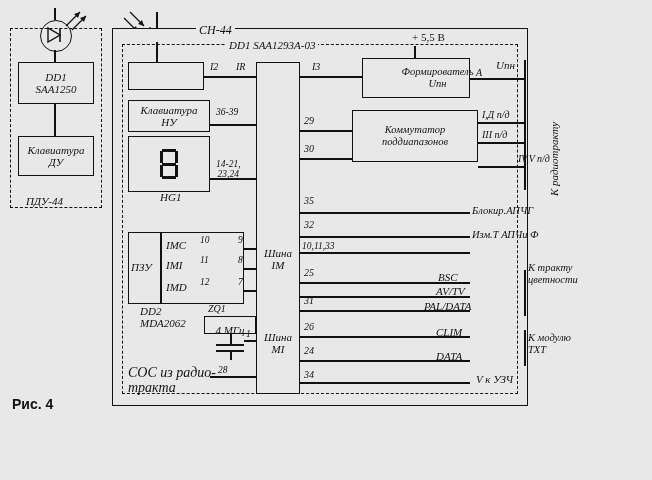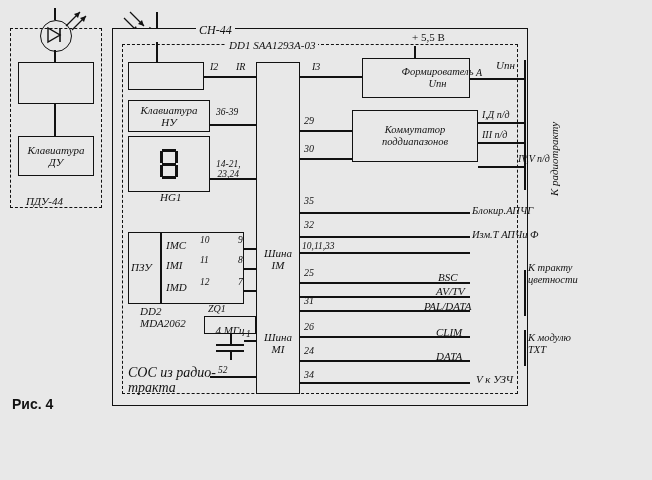--- a/index.html
+++ b/index.html
@@ -173,20 +173,22 @@
       <polygon points="470,166 460,162 460,170"></polygon>
       <polygon points="470,252 460,248 460,256"></polygon>
       <polygon points="352,72 342,68 342,76"></polygon>
       <polygon points="352,128 342,124 342,132"></polygon>
       <polygon points="352,156 342,152 342,160"></polygon>
       <polygon points="414,46 410,56 418,56"></polygon>
     </g>
   </svg>
 
   <div class="box" style="left:18px; top:62px; width:76px; height:42px;"></div>
+  <div class="ctr" style="left:18px; top:62px; width:76px; height:42px; font-size:11px;">DD1
+SAA1250</div>
 
   <div class="box" style="left:18px; top:136px; width:76px; height:40px;"></div>
   <div class="ctr" style="left:18px; top:136px; width:76px; height:40px; font-size:11px;">Клавиатура
 ДУ</div>
 
   <div class="line vl" style="left:54px; top:50px; height:12px;"></div>
   <div class="line vl" style="left:54px; top:104px; height:32px;"></div>
 
   <div class="box" style="left:112px; top:28px; width:416px; height:378px; border-width:1.6px;"></div>
   <div class="lbl" style="left:196px; top:24px; font-size:12px; background:#e8e8e8; padding:0 3px;">СН-44</div>
@@ -324,21 +326,21 @@
   <div class="lbl" style="left:200px; top:256px; font-size:9.5px;">11</div>
   <div class="lbl" style="left:200px; top:278px; font-size:9.5px;">12</div>
   <div class="lbl" style="left:238px; top:236px; font-size:9.5px;">9</div>
   <div class="lbl" style="left:238px; top:256px; font-size:9.5px;">8</div>
   <div class="lbl" style="left:238px; top:278px; font-size:9.5px;">7</div>
 
   <div class="line hl" style="left:244px; top:340px; width:12px;"></div>
   <div class="lbl" style="left:246px; top:330px; font-size:9.5px;">1</div>
 
   <div class="line hl" style="left:210px; top:376px; width:46px;"></div>
-  <div class="lbl" style="left:218px; top:366px; font-size:9.5px;">52</div>
+  <div class="lbl" style="left:218px; top:366px; font-size:9.5px;">28</div>
 
   <div class="vert-txt" style="left:548px; top:196px; font-size:11px; transform:rotate(-90deg);">К радиотракту</div>
   <div class="vert-txt" style="left:528px; top:262px; font-size:10.5px; white-space:pre-line; line-height:1.1;">К тракту
 цветности</div>
   <div class="vert-txt" style="left:528px; top:332px; font-size:10.5px; white-space:pre-line; line-height:1.1;">К модулю
 ТХТ</div>
 
   <div class="line vl" style="left:524px; top:60px; height:130px;"></div>
   <div class="line vl" style="left:524px; top:270px; height:46px;"></div>
   <div class="line vl" style="left:524px; top:330px; height:36px;"></div>

